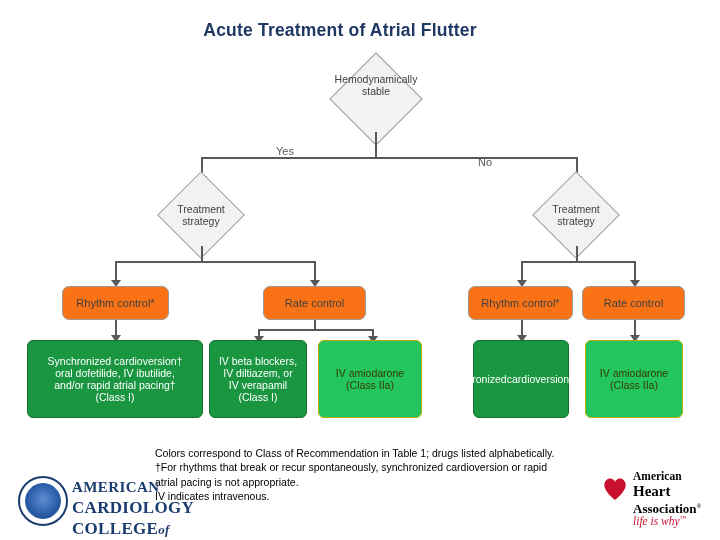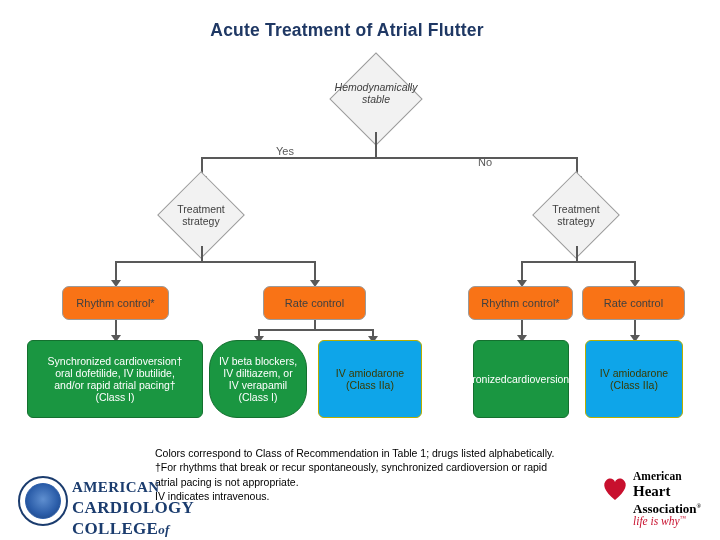--- a/index.html
+++ b/index.html
@@ -14,21 +14,21 @@
     overflow: hidden;
     position: relative;
   }
   #slide {
     position: relative;
     width: 720px;
     height: 540px;
   }
   .title {
     position: absolute;
-    left: 17px;
+    left: 10px;
     top: 20px;
     width: 660px;
     text-align: center;
     font-size: 17.5px;
     font-weight: bold;
     color: #1f3864;
     letter-spacing: 0.2px;
   }
 
   
@@ -80,21 +80,21 @@
     justify-content: center;
     text-align: center;
     padding: 2px;
   }
   .cbox.green {
     background: #1a9641;
     color: #ffffff;
     border-color: #14702f;
   }
   .cbox.yellow {
-    background: #0ea5e9;
+    background: #22c55e;
     color: #3a3a00;
     border-color: #b9ae00;
   }
 
   
   .line {
     position: absolute;
     background: #595959;
   }
   .hline { height: 1.5px; }
@@ -222,21 +222,21 @@
   }
 </style>
 </head>
 <body>
 
 <div id="slide">
 
   <div class="title">Acute Treatment of Atrial Flutter</div>
 
   <div class="diamond" style="left:343px; top:66px; width:66px; height:66px;"></div>
-  <div class="diamond-label" style="left:330px; top:77px; width:92px; height:32px;font-style:italic;">Hemodynamically stable</div>
+  <div class="diamond-label" style="left:330px; top:69px; width:92px; height:32px;">Hemodynamically stable</div>
 
   <div class="line vline" style="left:375px; top:132px; height:26px;"></div>
 
   <div class="line hline" style="left:201px; top:157px; width:376px;"></div>
 
   <div class="line vline" style="left:201px; top:157px; height:22px;"></div>
   <div class="arrow" style="left:197px; top:176px;"></div>
 
   <div class="line vline" style="left:576px; top:157px; height:22px;"></div>
   <div class="arrow" style="left:572px; top:176px;"></div>
@@ -285,21 +285,21 @@
   <div class="line vline" style="left:634px; top:320px; height:18px;"></div>
   <div class="arrow" style="left:630px; top:335px;"></div>
 
   <div class="cbox green" style="left:27px; top:340px; width:176px; height:78px; flex-direction:column;">
     <span>Synchronized cardioversion†</span>
     <span>oral dofetilide, IV ibutilide,</span>
     <span>and/or rapid atrial pacing†</span>
     <span>(Class I)</span>
   </div>
 
-  <div class="cbox green" style="left:209px; top:340px; width:98px; height:78px; flex-direction:column;border-radius:28px;">
+  <div class="cbox green" style="left:209px; top:340px; width:98px; height:78px; flex-direction:column;">
     <span>IV beta blockers,</span>
     <span>IV diltiazem, or</span>
     <span>IV verapamil</span>
     <span>(Class I)</span>
   </div>
 
   <div class="cbox yellow" style="left:318px; top:340px; width:104px; height:78px; flex-direction:column;">
     <span>IV amiodarone</span>
     <span>(Class IIa)</span>
   </div>

